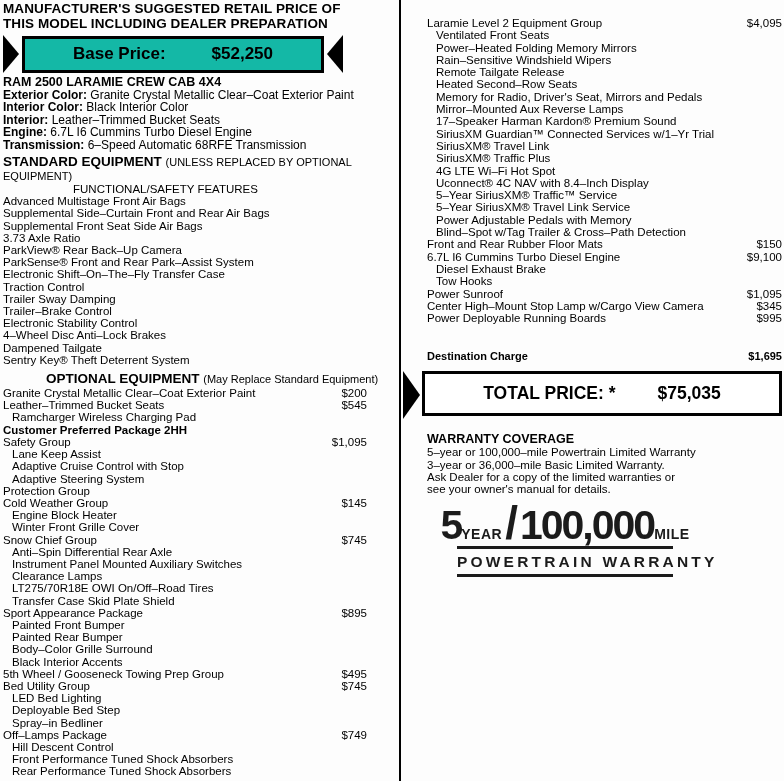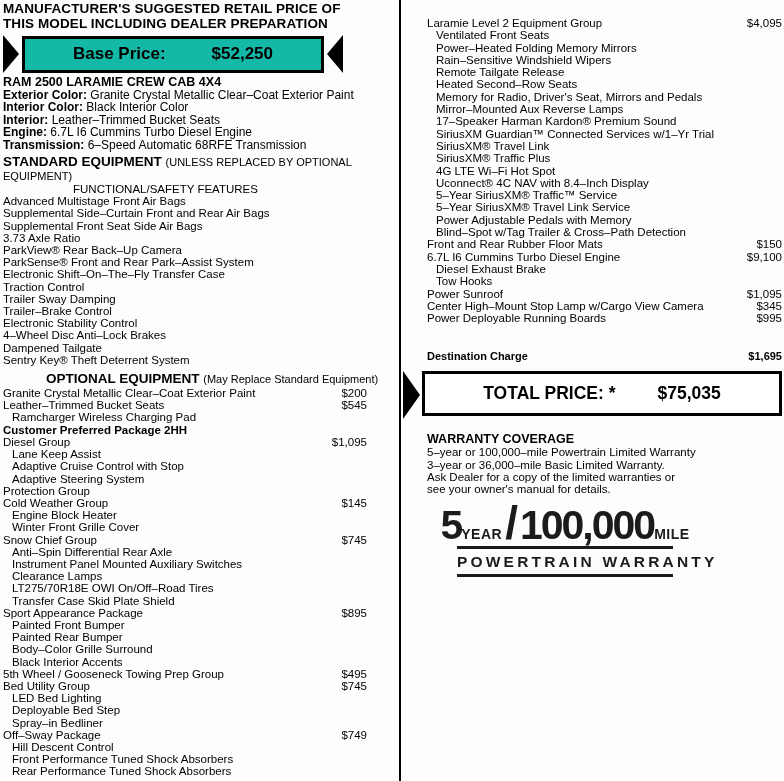--- a/index.html
+++ b/index.html
@@ -157,21 +157,21 @@
           <span class="txt">Leather–Trimmed Bucket Seats</span>
           <span class="price">$545</span>
         </div>
         <div class="row ind-1">
           <span class="txt">Ramcharger Wireless Charging Pad</span>
         </div>
         <div class="row bold">
           <span class="txt">Customer Preferred Package 2HH</span>
         </div>
         <div class="row">
-          <span class="txt">Diesel Group</span>
+          <span class="txt">Safety Group</span>
           <span class="price">$1,095</span>
         </div>
         <div class="row ind-1">
           <span class="txt">Lane Keep Assist</span>
         </div>
         <div class="row ind-1">
           <span class="txt">Adaptive Cruise Control with Stop</span>
         </div>
         <div class="row ind-1">
           <span class="txt">Adaptive Steering System</span>
@@ -235,21 +235,21 @@
         <div class="row ind-1">
           <span class="txt">LED Bed Lighting</span>
         </div>
         <div class="row ind-1">
           <span class="txt">Deployable Bed Step</span>
         </div>
         <div class="row ind-1">
           <span class="txt">Spray–in Bedliner</span>
         </div>
         <div class="row">
-          <span class="txt">Off–Sway Package</span>
+          <span class="txt">Off–Lamps Package</span>
           <span class="price">$749</span>
         </div>
         <div class="row ind-1">
           <span class="txt">Hill Descent Control</span>
         </div>
         <div class="row ind-1">
           <span class="txt">Front Performance Tuned Shock Absorbers</span>
         </div>
         <div class="row ind-1">
           <span class="txt">Rear Performance Tuned Shock Absorbers</span>

